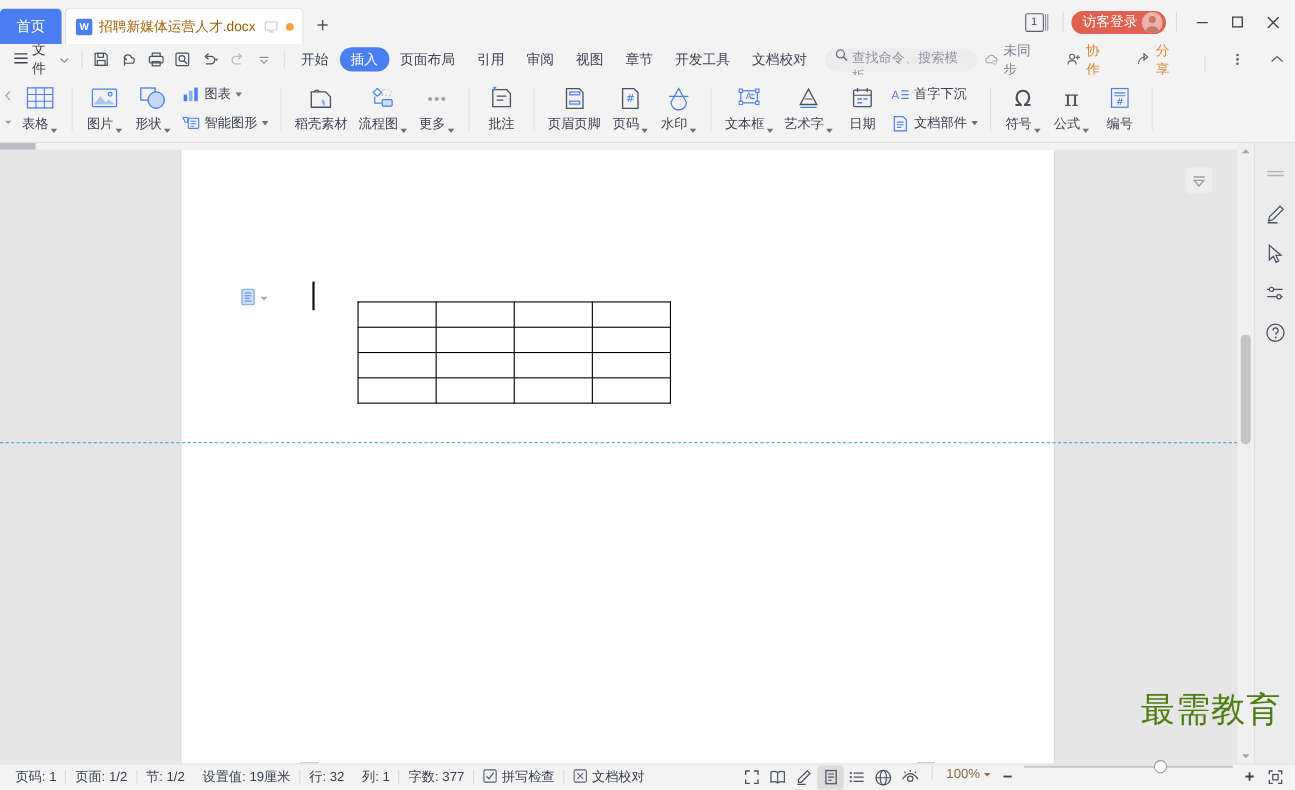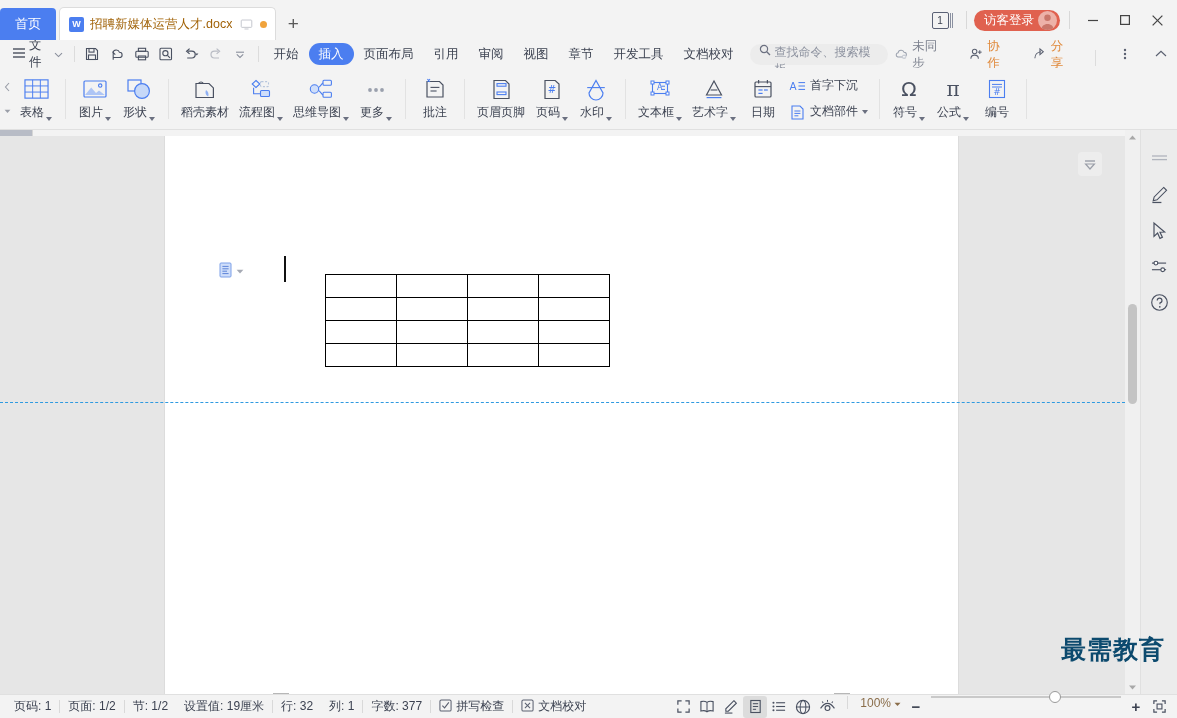--- a/index.html
+++ b/index.html
@@ -162,22 +162,22 @@
   }
 
   
   .rail{
     width:37px; background:#ececec; flex:0 0 37px; display:flex; flex-direction:column;
     align-items:center; padding-top:10px; gap:0; border-left:1px solid #e0e0e0;
   }
   .rail .ritm{ width:37px; height:36px; display:flex; align-items:center; justify-content:center; color:#4a5161; }
 
   .watermark{
-    position:absolute; right:12px; bottom:28px; font-size:25px; font-weight:bold;
-    color:#0c4a6e; letter-spacing:1px; z-index:8; font-family:"DejaVu Sans",sans-serif;
+    position:absolute; right:12px; bottom:28px; font-size:31px; font-weight:normal;
+    color:#4d7c0f; letter-spacing:1px; z-index:8; font-family:"DejaVu Sans",sans-serif;
   }
 
   
   .status{
     height:24px; flex:0 0 24px; background:#f3f3f3; border-top:1px solid #e0e0e0;
     display:flex; align-items:center; font-size:12px; color:#3c4251; padding:0 6px;
   }
   .st-item{ padding:0 8px; display:flex; align-items:flex-end; gap:4px; white-space:nowrap;}
   .st-sep{ width:1px;height:13px;background:#d9d9d9; }
   .st-right{ margin-left:auto; display:flex; align-items:flex-start; gap:0; }
@@ -450,20 +450,46 @@
           <svg width="26" height="23" viewBox="0 0 26 23">
               <rect x="2" y="2" width="13" height="11" fill="none" stroke="#4b7ef0" stroke-width="1.2"></rect>
               <circle cx="16" cy="13" r="7.4" fill="#c6d8f8" stroke="#4b7ef0" stroke-width="1.2"></circle>
             </svg>
         </span>
         <span class="lb">
             <span>形状</span>
             <i class="caret"></i>
           </span>
       </div>
+      <div class="rstack">
+        <div class="rrow">
+          <span class="ic">
+            <svg width="17" height="16" viewBox="0 0 17 16">
+                <rect x="2" y="8" width="3.2" height="6" fill="#4b7ef0"></rect>
+                <rect x="6.8" y="4.5" width="3.2" height="9.5" fill="#8fb0f3"></rect>
+                <rect x="11.6" y="1.6" width="3.2" height="12.4" fill="#4b7ef0"></rect>
+              </svg>
+          </span>
+          <span>图表</span>
+            <i class="caret"></i>
+        </div>
+        <div class="rrow">
+          <span class="ic">
+            <svg width="18" height="16" viewBox="0 0 18 16">
+                <path d="M1.5 2.5h4.6v4.6H3.6z" fill="none" stroke="#4b7ef0" stroke-width="1.1"></path>
+                <rect x="6.5" y="3.2" width="10" height="9.8" rx="1" fill="none" stroke="#4b7ef0" stroke-width="1.1"></rect>
+                <line x1="8.6" y1="6.2" x2="14.2" y2="6.2" stroke="#4b7ef0" stroke-width="1"></line>
+                <line x1="8.6" y1="8.6" x2="14.2" y2="8.6" stroke="#4b7ef0" stroke-width="1"></line>
+                <line x1="8.6" y1="11" x2="12" y2="11" stroke="#4b7ef0" stroke-width="1"></line>
+              </svg>
+          </span>
+          <span>智能图形</span>
+            <i class="caret"></i>
+        </div>
+      </div>
     </div>
     <span class="rsep"></span>
 
     <div class="rgroup">
       <div class="ritem">
         <span class="ic">
           <svg width="25" height="23" viewBox="0 0 25 23">
               <path d="M3 5.5h13l4.4 4.4v9.6H3z" fill="none" stroke="#4a5161" stroke-width="1.2"></path>
               <path d="M5.2 5.5c1.8-2 4-2 5.2 0" fill="none" stroke="#4a5161" stroke-width="1.1"></path>
               <path d="M13 12c2.2 1.2 3 4 2.2 6.4-2.2-.8-3.4-3.6-2.2-6.4z" fill="#8fb0f3"></path>
@@ -477,34 +503,20 @@
         <span class="ic">
           <svg width="25" height="23" viewBox="0 0 25 23">
               <path d="M7 2.5 10.8 6 7 9.5 3.2 6z" fill="none" stroke="#4b7ef0" stroke-width="1.1"></path>
               <rect x="11.5" y="3.6" width="8" height="5" rx="1" fill="none" stroke="#b7c6dd" stroke-width="1.1" stroke-dasharray="2 1.6"></rect>
               <rect x="11.5" y="12.5" width="9" height="6" rx="1" fill="#cfdefa" stroke="#4b7ef0" stroke-width="1.1"></rect>
               <path d="M4.6 9.8v6h6.6" fill="none" stroke="#4b7ef0" stroke-width="1.1"></path>
             </svg>
         </span>
         <span class="lb">
             <span>流程图</span>
-            <i class="caret"></i>
-          </span>
-      </div>
-      <div class="ritem">
-        <span class="ic">
-          <svg width="26" height="23" viewBox="0 0 26 23">
-              <circle cx="6.5" cy="11" r="4.2" fill="#cfdefa" stroke="#4b7ef0" stroke-width="1.1"></circle>
-              <rect x="15" y="2.2" width="8.4" height="5" rx="1" fill="none" stroke="#4b7ef0" stroke-width="1.1"></rect>
-              <rect x="15" y="14.2" width="8.4" height="5" rx="1" fill="none" stroke="#4b7ef0" stroke-width="1.1"></rect>
-              <path d="M10.7 9.4c2.2-1.4 2.6-3.4 4.3-4.5M10.7 12.6c2.2 1.4 2.6 3.4 4.3 4.5" fill="none" stroke="#4b7ef0" stroke-width="1.1"></path>
-            </svg>
-        </span>
-        <span class="lb">
-            <span>思维导图</span>
             <i class="caret"></i>
           </span>
       </div>
       <div class="ritem">
         <span class="ic">
           <svg width="26" height="22" viewBox="0 0 26 22">
               <circle cx="7" cy="12" r="1.9" fill="#9aa0ad"></circle>
               <circle cx="13" cy="12" r="1.9" fill="#9aa0ad"></circle>
               <circle cx="19" cy="12" r="1.9" fill="#9aa0ad"></circle>
             </svg>

